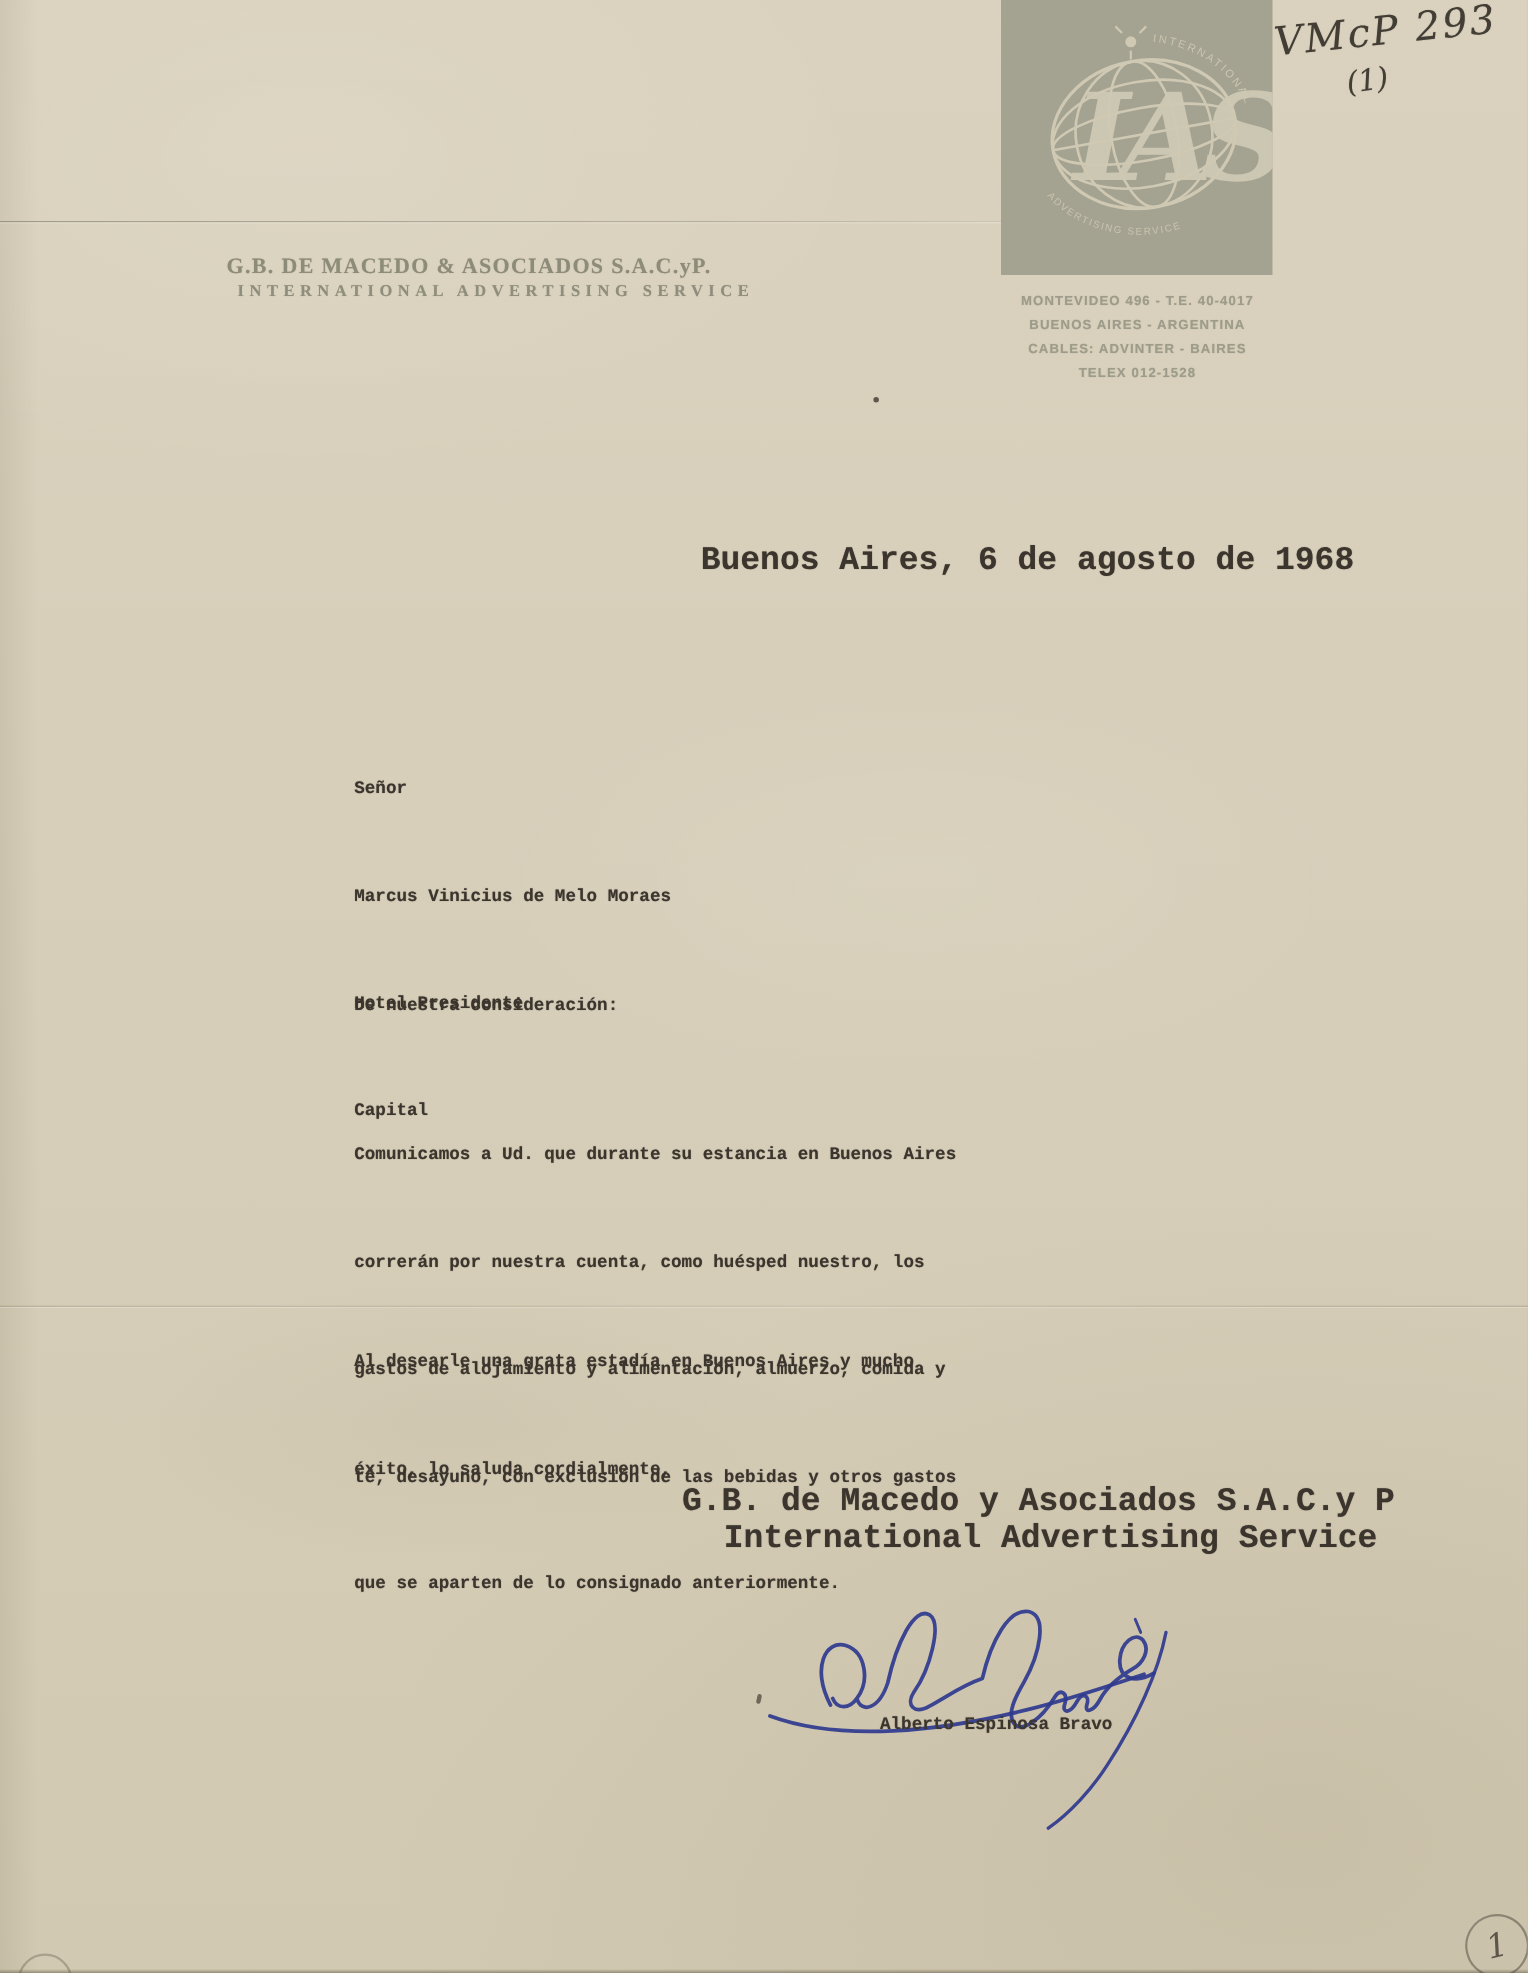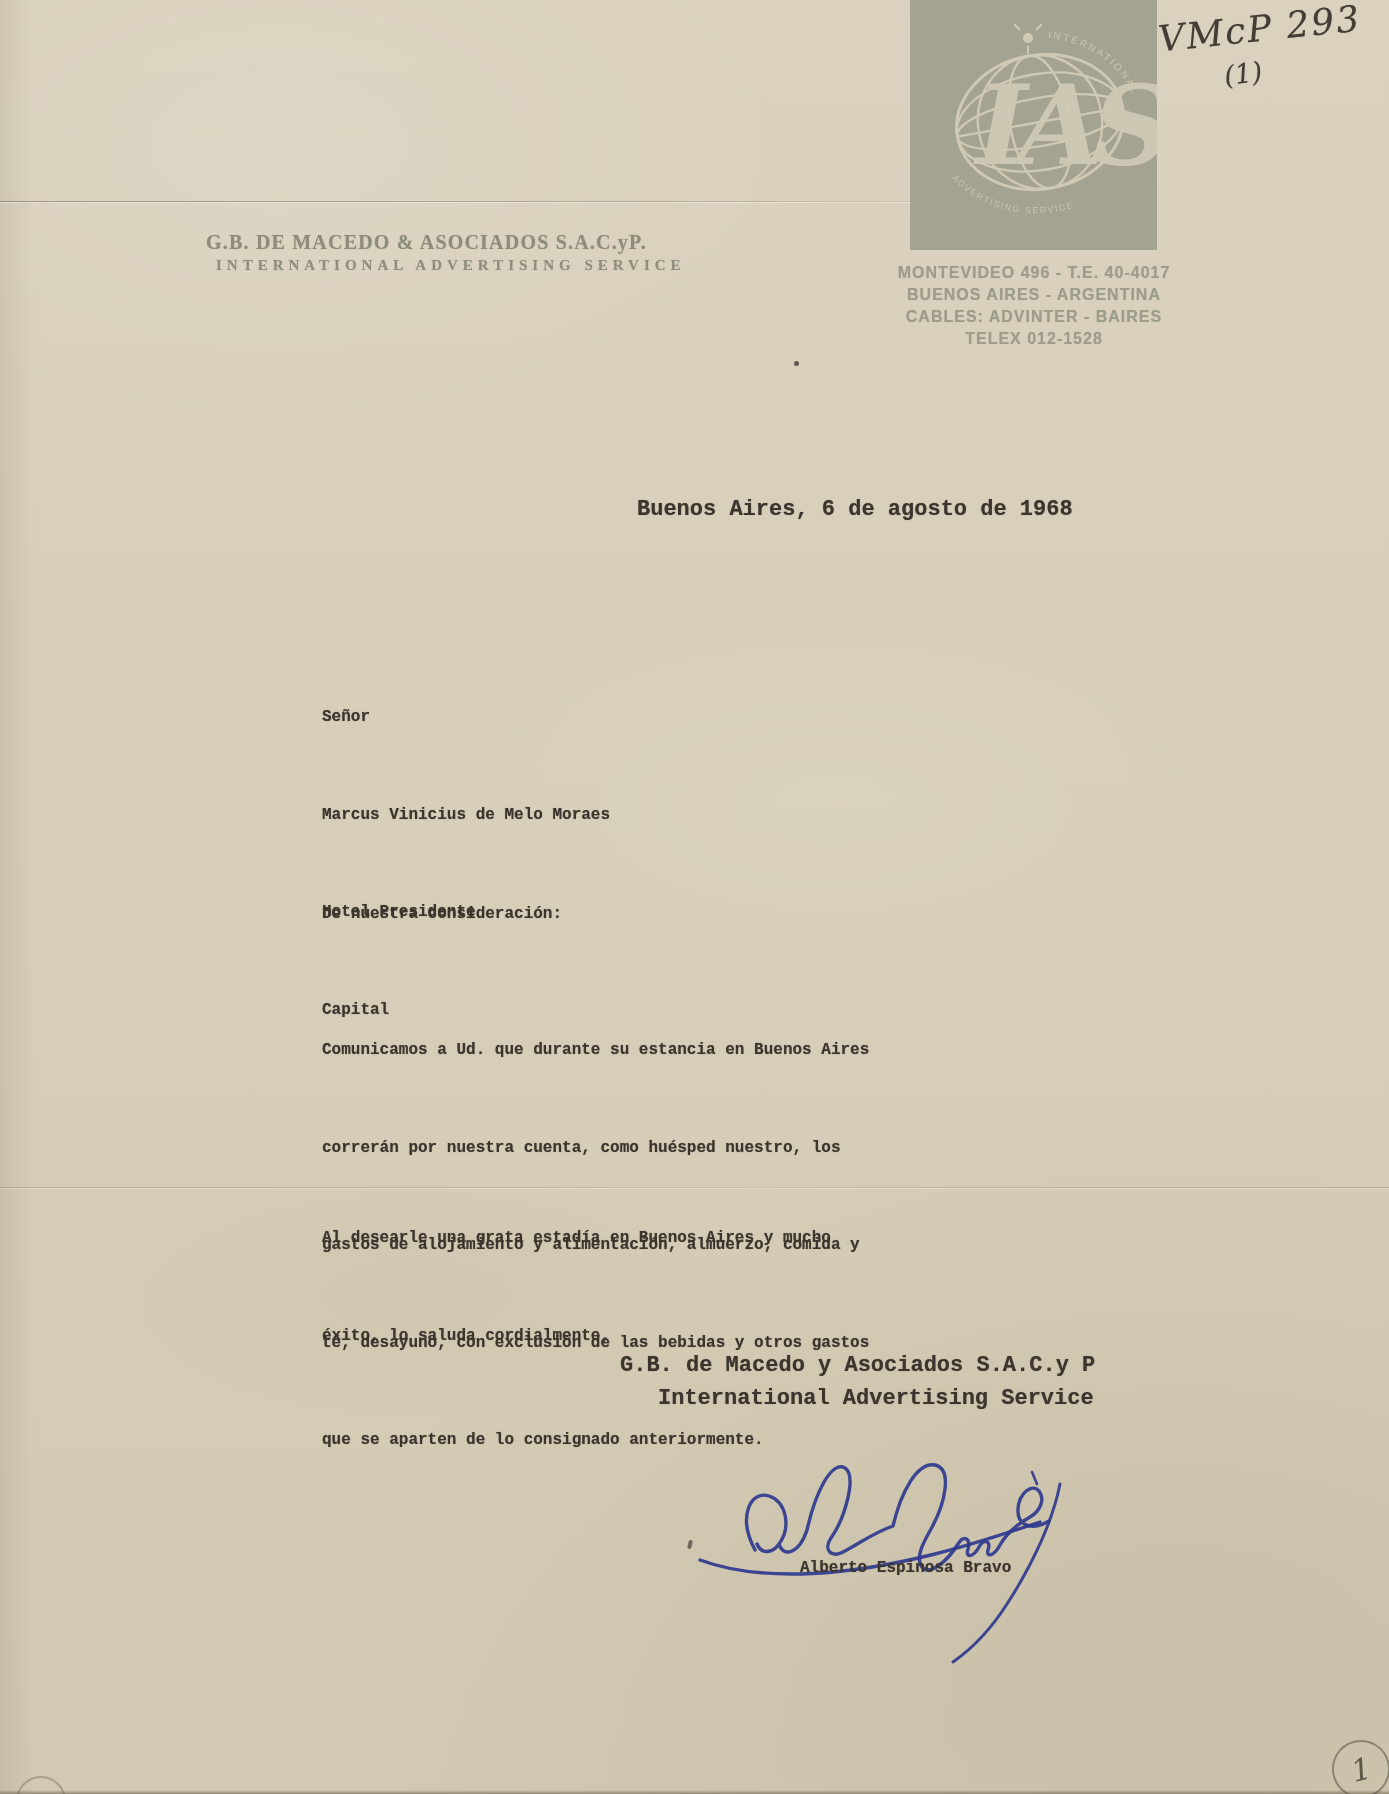--- a/index.html
+++ b/index.html
@@ -32,39 +32,39 @@
     border:2px solid rgba(90,82,66,0.35);background:transparent;}
   
   .lh-company{position:absolute;left:206px;top:231px;
     font-family:"Liberation Serif",serif;font-weight:bold;font-size:20px;letter-spacing:1.2px;
     color:#8d8b79;white-space:nowrap;text-shadow:0 0 1px rgba(141,139,121,0.5);}
   .lh-service{position:absolute;left:216px;top:257px;
     font-family:"Liberation Serif",serif;font-weight:bold;font-size:15px;letter-spacing:5px;
     color:#8f8d7b;white-space:nowrap;text-shadow:0 0 1px rgba(141,139,121,0.45);}
   .logo-block{position:absolute;left:910px;top:0;width:247px;height:178px;}
   .lh-address{position:absolute;left:893px;top:262px;width:282px;text-align:center;
-    font-family:"Liberation Sans",sans-serif;font-weight:bold;font-size:16px;letter-spacing:1px;
+    font-family:"Liberation Sans",sans-serif;font-weight:bold;font-size:12px;letter-spacing:1px;
     color:#9d9b8a;line-height:22px;text-shadow:0 0 1px rgba(150,148,132,0.5);}
   .lh-address div{white-space:nowrap;}
   
   .hand{font-family:"DejaVu Serif",serif;font-style:italic;color:#423d35;}
   .anno-top{position:absolute;left:1158px;top:8px;font-size:36px;transform:rotate(-6deg);
     letter-spacing:2px;white-space:nowrap;text-shadow:0 0 1px rgba(60,55,46,0.4);}
   .anno-top-2{position:absolute;left:1224px;top:58px;font-size:27px;transform:rotate(-8deg);
     text-shadow:0 0 1px rgba(60,55,46,0.35);}
   .circled-one{position:absolute;left:1332px;top:1740px;width:54px;height:54px;border-radius:50%;
     border:2.5px solid rgba(78,71,60,0.5);transform:rotate(-14deg);
     display:flex;align-items:center;justify-content:center;
     font-family:"DejaVu Serif",serif;font-style:italic;font-size:30px;color:rgba(62,56,47,0.78);}
   
   .typed{position:absolute;font-family:"Liberation Mono","DejaVu Sans Mono",monospace;
     font-weight:bold;color:#3b352d;white-space:pre;
     text-shadow:0 0 1px rgba(59,53,45,0.55);}
   .t24{font-size:16px;line-height:32.5px;}
-  .t22{font-size:22px;line-height:32px;}
+  .t22{font-size:30px;line-height:32px;}
   .date-line{left:637px;top:494px;}
   .recipient{left:322px;top:636px;}
   .salutation{left:322px;top:898px;}
   .para1{left:322px;top:969px;}
   .para2{left:322px;top:1157px;}
   .closing-company{left:620px;top:1350px;}
   .closing-service{left:658px;top:1383px;}
   .signer-name{left:800px;top:1552px;}
   
   .signature-svg{position:absolute;left:655px;top:1432px;pointer-events:none;}

